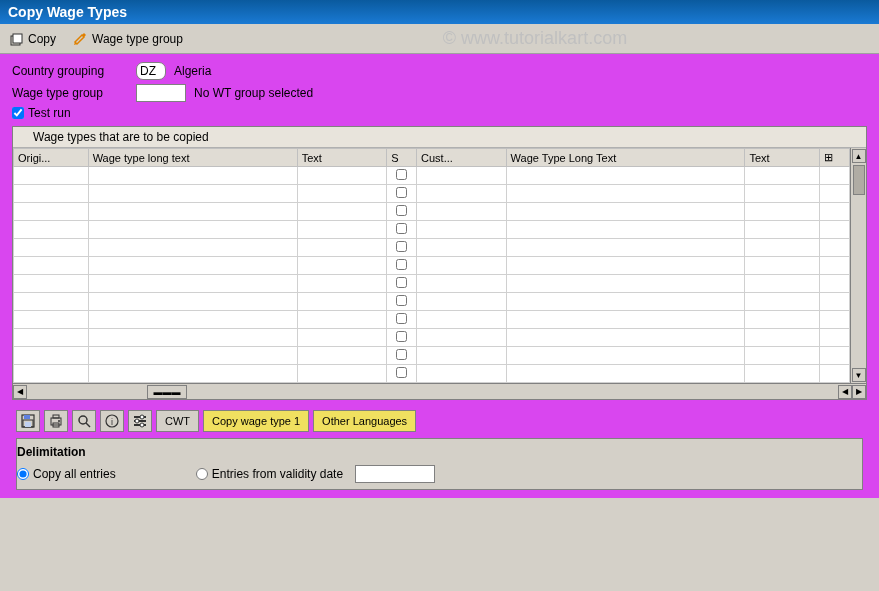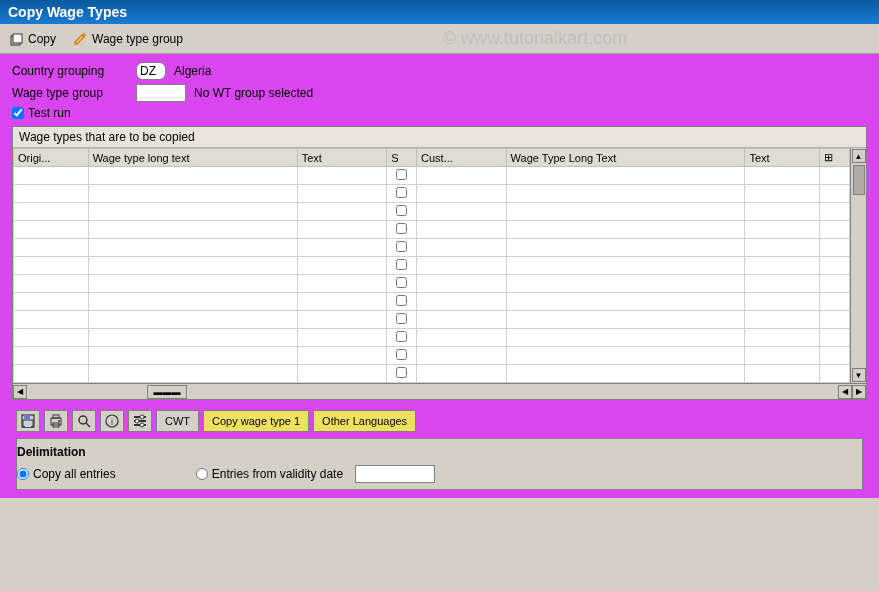--- a/index.html
+++ b/index.html
@@ -87,21 +87,21 @@
       margin-bottom: 6px;
     }
     .table-container {
       background: white;
       border: 1px solid #808080;
       margin: 4px 0;
       position: relative;
     }
     .table-title {
       background: #e8e4dc;
-      padding: 3px 6px;
+      padding: 3px 20px;
       font-size: 12px;
       border-bottom: 1px solid #b0b0b0;
     }
     .data-table {
       width: 100%;
       border-collapse: collapse;
       font-size: 11px;
     }
     .data-table th {
       background: #e0dcd4;

